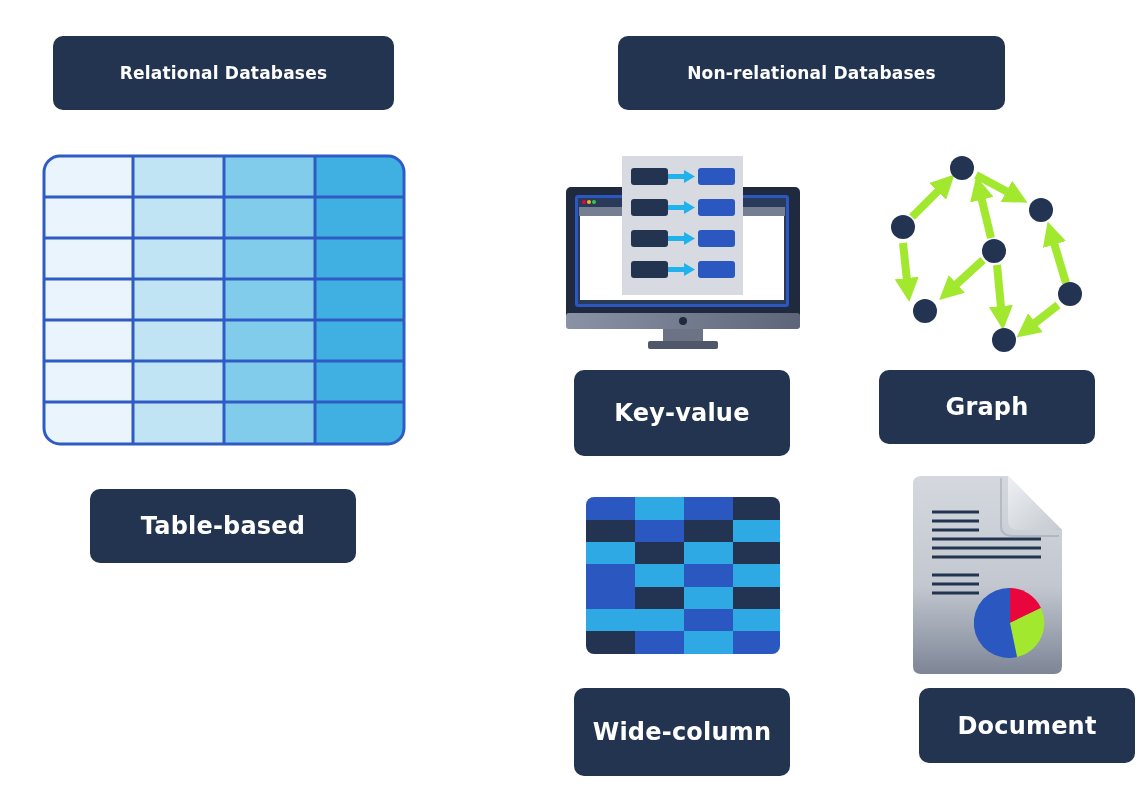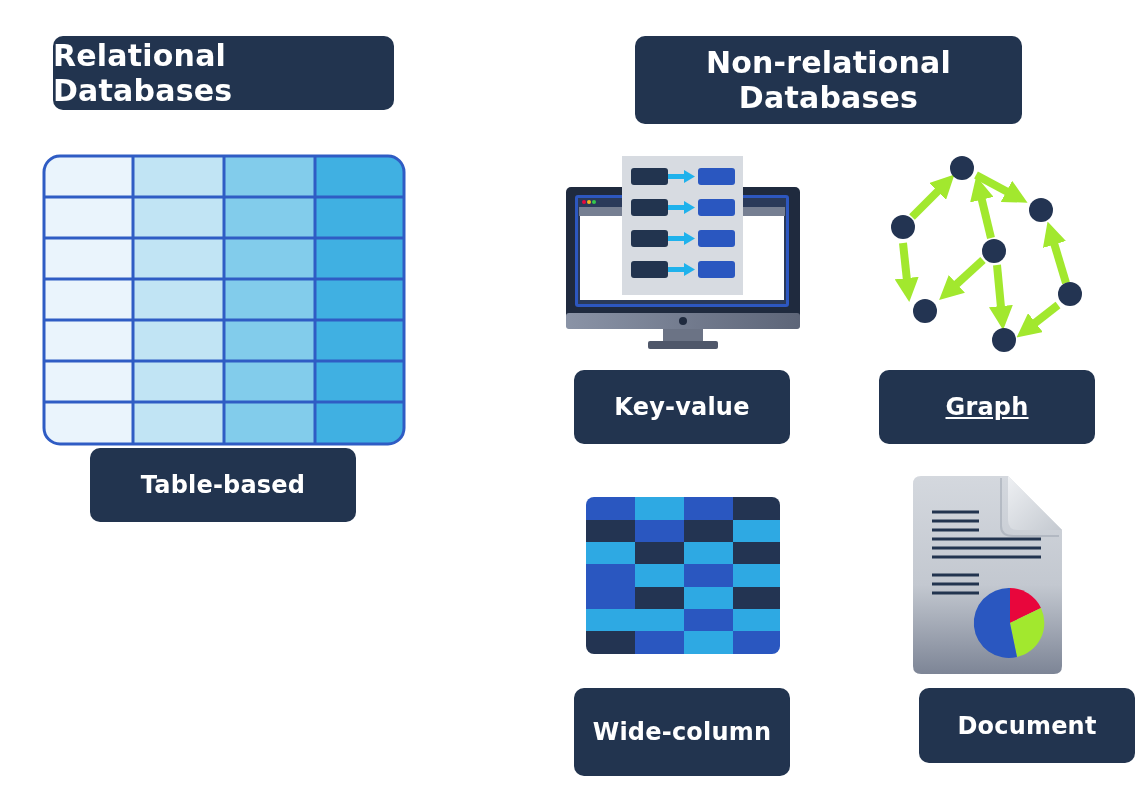--- a/index.html
+++ b/index.html
@@ -1,26 +1,26 @@
 <!DOCTYPE html>
 <html><head>
 <meta charset="utf-8">
 <style>
   html,body{margin:0;padding:0;background:#ffffff;}
   body{width:1140px;height:800px;position:relative;overflow:hidden;font-family:"DejaVu Sans","Liberation Sans",sans-serif;}
   .label{position:absolute;background:#22344f;border-radius:10px;color:#ffffff;font-weight:bold;display:flex;align-items:center;justify-content:center;box-sizing:border-box;letter-spacing:0.2px;}
-  .label.title{font-size:30px;}
+  .label.title{font-size:17px;}
   .label.sub{font-size:24px;}
   .icon{position:absolute;}
 </style>
 </head>
 <body>
 
 <div class="label title" style="left:53px;top:36px;width:341px;height:74px;">Relational Databases</div>
-<div class="label title" style="left:635px;top:36px;width:387px;height:88px;text-align:center;">Non-relational Databases</div>
+<div class="label title" style="left:618px;top:36px;width:387px;height:74px;text-align:center;">Non-relational Databases</div>
 
 <svg class="icon" style="left:42px;top:154px;" width="364" height="292" viewBox="0 0 364 292">
   <defs>
       <clipPath id="tclip">
         <rect x="2" y="2" width="360" height="288" rx="16"></rect>
       </clipPath>
     </defs>
   <g clip-path="url(#tclip)">
     <rect x="0" y="0" width="91" height="292" fill="#eaf4fc"></rect>
     <rect x="91" y="0" width="91" height="292" fill="#c1e4f4"></rect>
@@ -34,21 +34,21 @@
     <line x1="2" y1="43" x2="362" y2="43"></line>
     <line x1="2" y1="84" x2="362" y2="84"></line>
     <line x1="2" y1="125" x2="362" y2="125"></line>
     <line x1="2" y1="166" x2="362" y2="166"></line>
     <line x1="2" y1="207" x2="362" y2="207"></line>
     <line x1="2" y1="248" x2="362" y2="248"></line>
   </g>
   <rect x="2" y="2" width="360" height="288" rx="16" fill="none" stroke="#2f5cc4" stroke-width="3"></rect>
 </svg>
 
-<div class="label sub" style="left:90px;top:448px;width:266px;height:74px;">Table-based</div>
+<div class="label sub" style="left:90px;top:489px;width:266px;height:74px;">Table-based</div>
 
 <svg class="icon" style="left:560px;top:150px;" width="250" height="210" viewBox="0 0 250 210">
   <defs>
     <linearGradient id="monbase" x1="0" x2="1" y1="0" y2="0">
       <stop offset="0" stop-color="#8a93a6"></stop>
         <stop offset="1" stop-color="#5d6578"></stop>
     </linearGradient>
   </defs>
 
   <rect x="103" y="178" width="40" height="14" fill="#6b7385"></rect>
@@ -83,21 +83,21 @@
     <rect x="108" y="86" width="18" height="5" fill="#1fb2ec"></rect>
       <polygon points="124,82 135,88.5 124,95" fill="#1fb2ec"></polygon>
 
     <rect x="71" y="111" width="37" height="17" rx="3" fill="#22344f"></rect>
     <rect x="138" y="111" width="37" height="17" rx="3" fill="#2a57c0"></rect>
     <rect x="108" y="117" width="18" height="5" fill="#1fb2ec"></rect>
       <polygon points="124,113 135,119.5 124,126" fill="#1fb2ec"></polygon>
   </g>
 </svg>
 
-<div class="label sub" style="left:574px;top:370px;width:216px;height:74px;">Key-value</div>
+<div class="label sub" style="left:574px;top:370px;width:216px;height:86px;">Key-value</div>
 
 <svg class="icon" style="left:880px;top:150px;" width="210" height="210" viewBox="0 0 210 210">
   <defs>
     <marker id="ah" viewBox="0 0 10 10" refX="5" refY="5" markerWidth="3" markerHeight="3" orient="auto">
       <path d="M0,0 L10,5 L0,10 z" fill="#a2e82e"></path>
     </marker>
   </defs>
   <g stroke="#a2e82e" stroke-width="8" fill="none" marker-end="url(#ah)">
     <line x1="32" y1="67" x2="66" y2="33"></line>
     <line x1="96" y1="25" x2="137" y2="47"></line>
@@ -112,21 +112,21 @@
     <circle cx="82" cy="18" r="12"></circle>
     <circle cx="23" cy="77" r="12"></circle>
     <circle cx="161" cy="60" r="12"></circle>
     <circle cx="114" cy="101" r="12"></circle>
     <circle cx="45" cy="161" r="12"></circle>
     <circle cx="190" cy="144" r="12"></circle>
     <circle cx="124" cy="190" r="12"></circle>
   </g>
 </svg>
 
-<div class="label sub" style="left:879px;top:370px;width:216px;height:74px;text-decoration:underline;">Graph</div>
+<div class="label sub" style="left:879px;top:370px;width:216px;height:74px;">Graph</div>
 
 <svg class="icon" style="left:586px;top:497px;" width="194" height="157" viewBox="0 0 194 157">
   <defs>
       <clipPath id="wclip">
         <rect x="0" y="0" width="194" height="157" rx="8"></rect>
       </clipPath>
     </defs>
   <g clip-path="url(#wclip)">
 
     <rect x="0" y="0" width="49" height="23" fill="#2a57c0"></rect>

